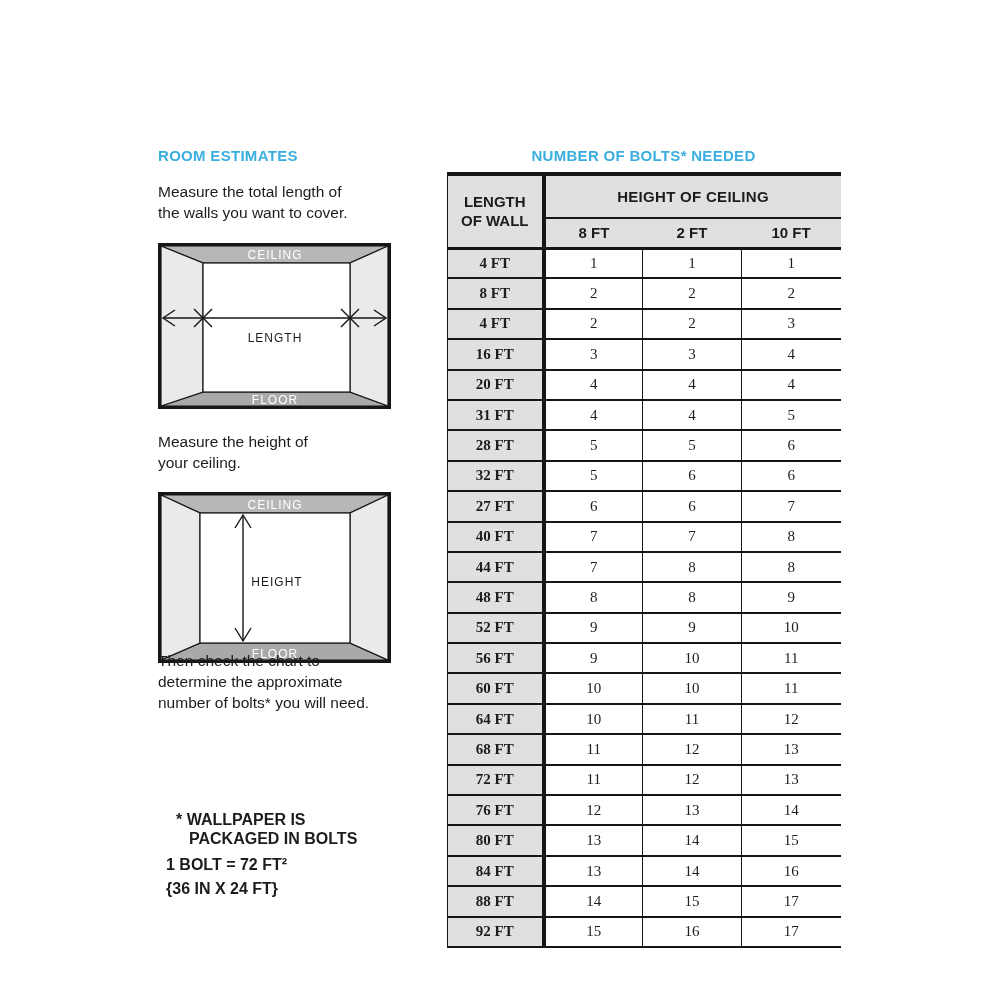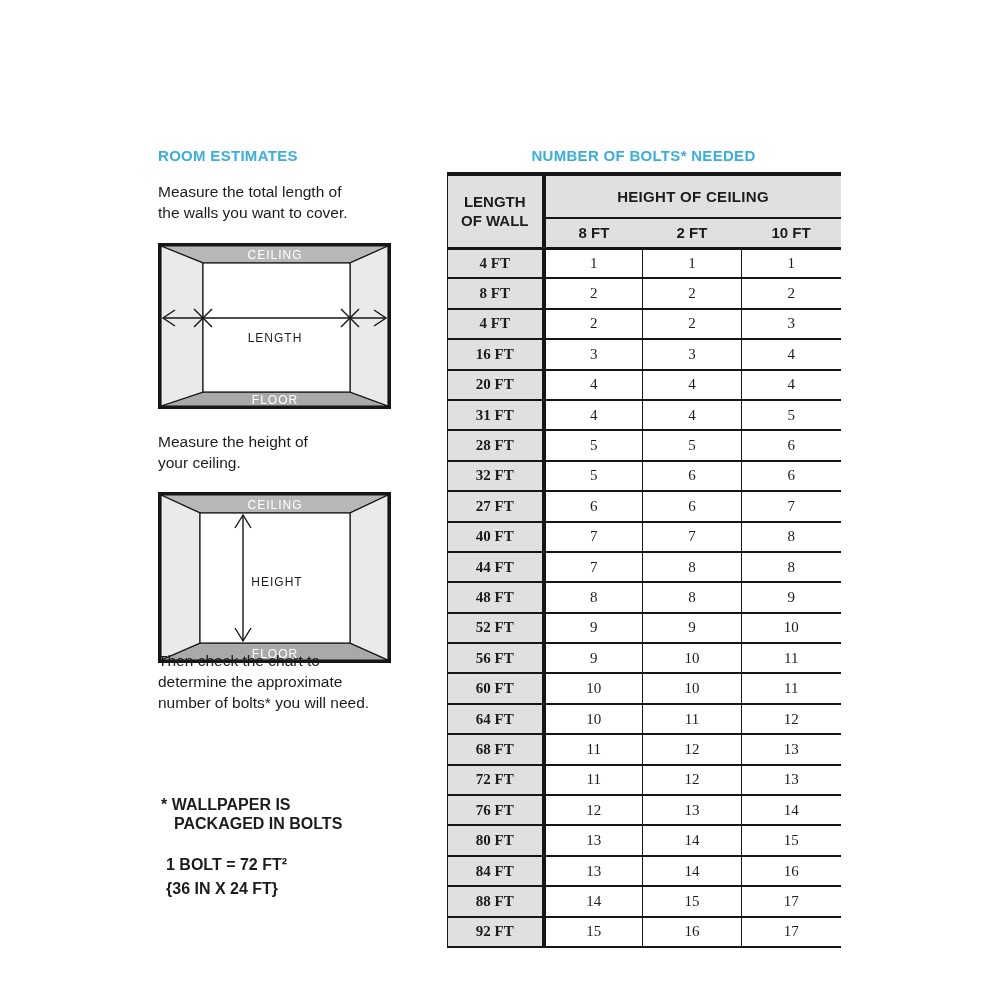--- a/index.html
+++ b/index.html
@@ -59,21 +59,21 @@
   #diagram-height { top: 492px; }
   .diagram-label {
     font-family: "Liberation Sans", "DejaVu Sans", sans-serif;
     font-size: 12px;
     letter-spacing: 1px;
   }
   .footnote {
     position: absolute;
     left: 158px;
     top: 792px;
-    margin: 3px;
+    margin: 18px;
     font-size: 16px;
     font-weight: bold;
     line-height: 19px;
   }
   .footnote .line2 { display: block; padding-left: 13px; }
   .bolt-def {
     position: absolute;
     left: 158px;
     top: 845px;
     margin: 8px;

